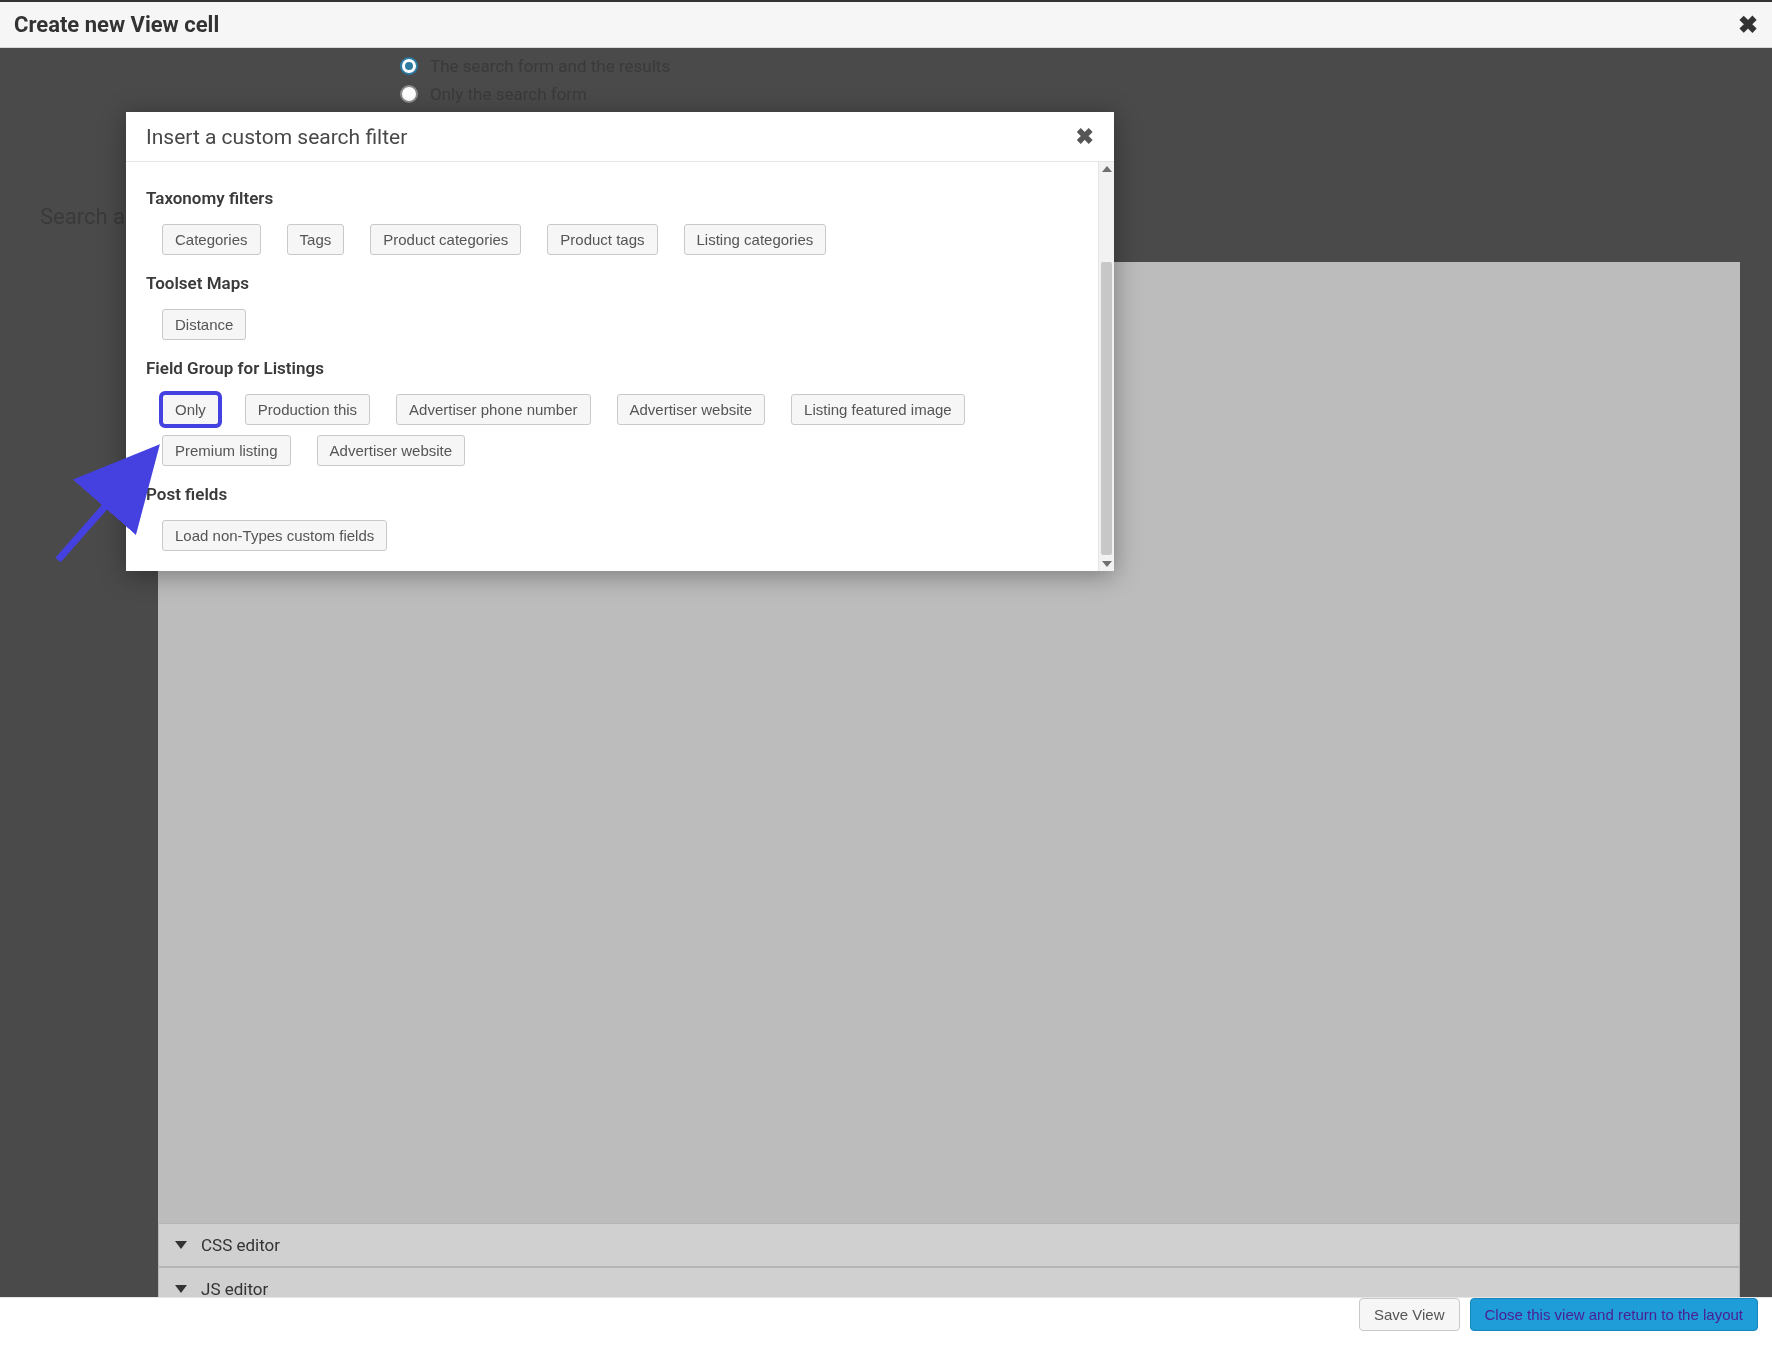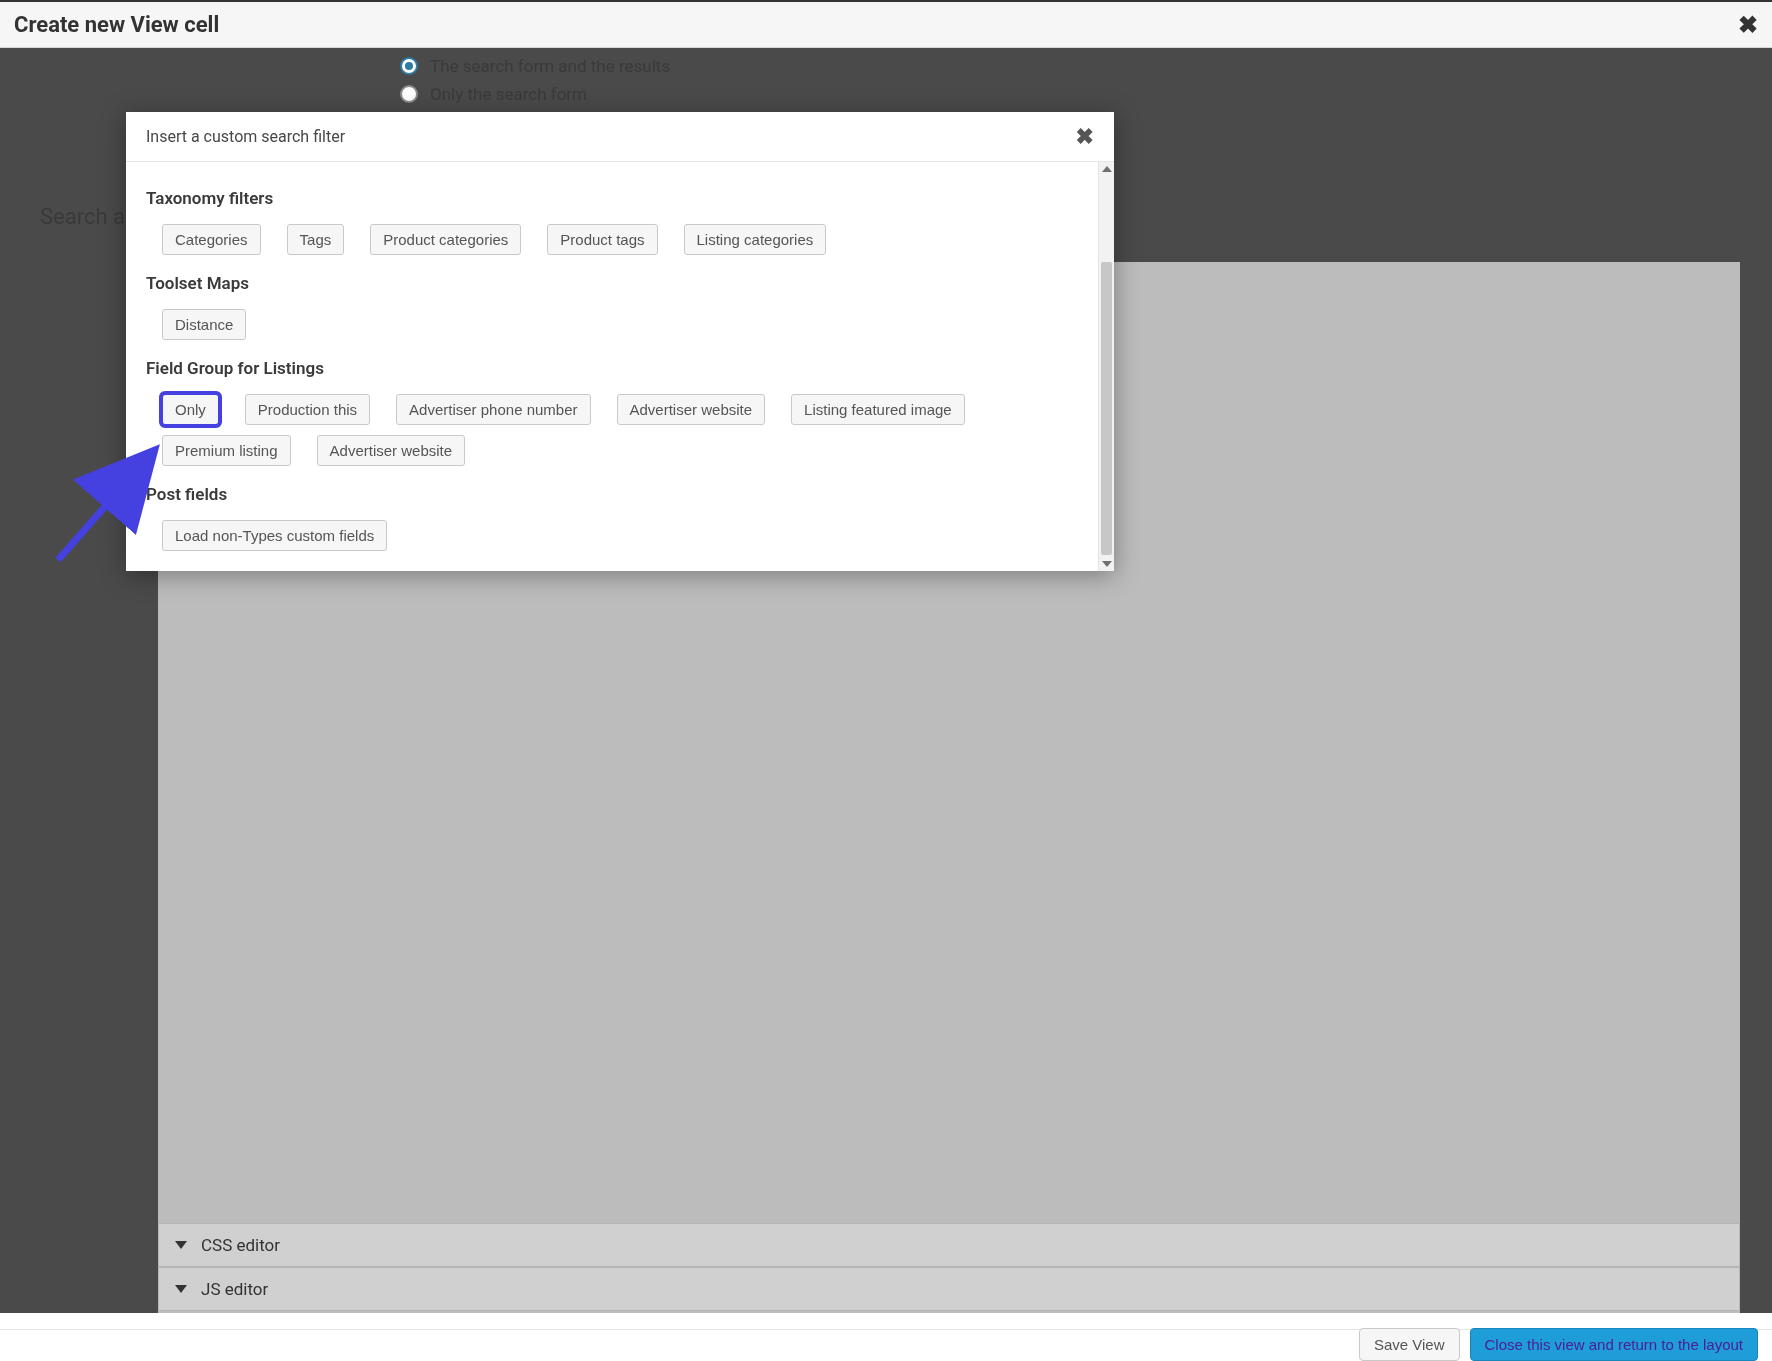--- a/index.html
+++ b/index.html
@@ -107,25 +107,25 @@
     border-right: 6px solid transparent;
     border-top: 8px solid #333;
   }
   .acc1 { bottom: 46px; }
   .acc2 { bottom: 2px; }
 
   
   .footer-bar {
     position: absolute;
     left: 0; right: 0; bottom: 0;
-    height: 32px;
+    height: 64px;
     background: #fff;
     border-top: 1px solid #e5e5e5;
     display: flex;
-    align-items: flex-end;
+    align-items: flex-start;
     justify-content: flex-end;
     gap: 10px;
     padding: 0 14px;
     z-index: 5;
   }
   .btn {
     font-size: 15px;
     padding: 7px 14px;
     border-radius: 4px;
     cursor: pointer;
@@ -153,21 +153,21 @@
     display: flex;
     flex-direction: column;
   }
   .dialog-header {
     display: flex;
     align-items: center;
     padding: 12px 20px;
     border-bottom: 1px solid #e5e5e5;
   }
   .dialog-title {
-    font-size: 16px;
+    font-size: 21px;
     color: #484848;
     flex: 1;
   }
   .dialog-close {
     font-size: 22px;
     color: #555;
     cursor: pointer;
     font-weight: 700;
   }
 

